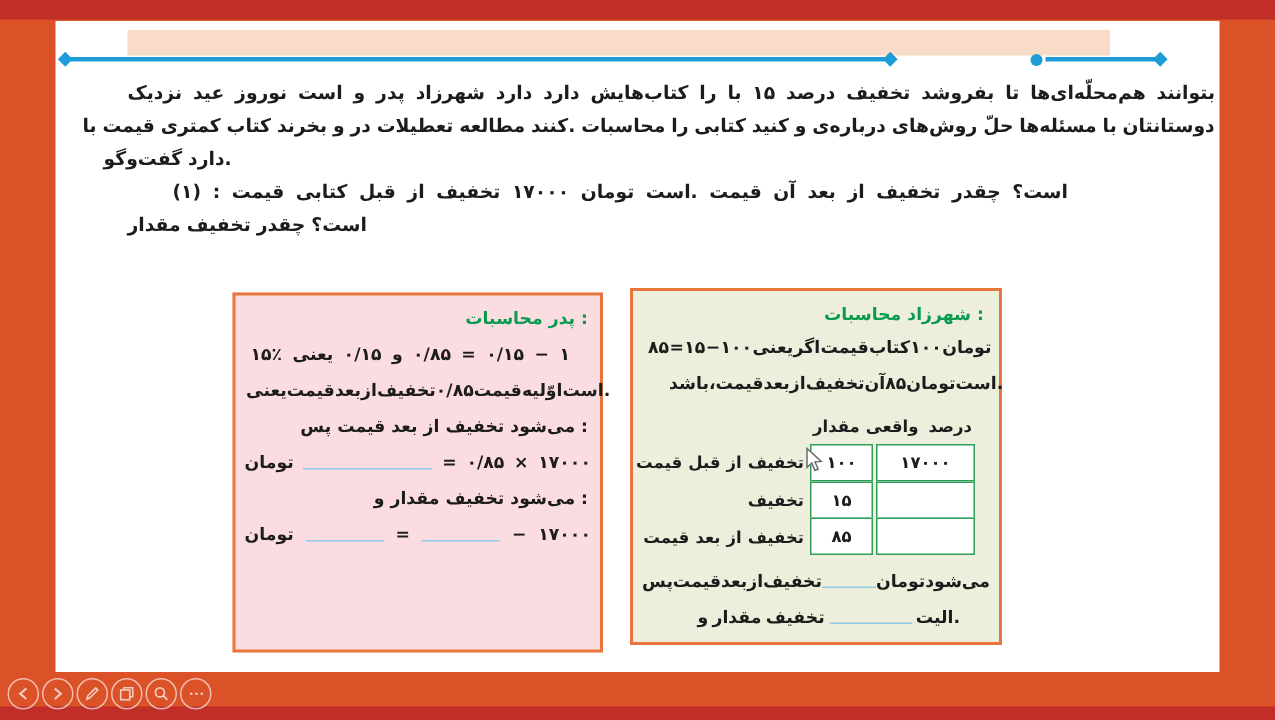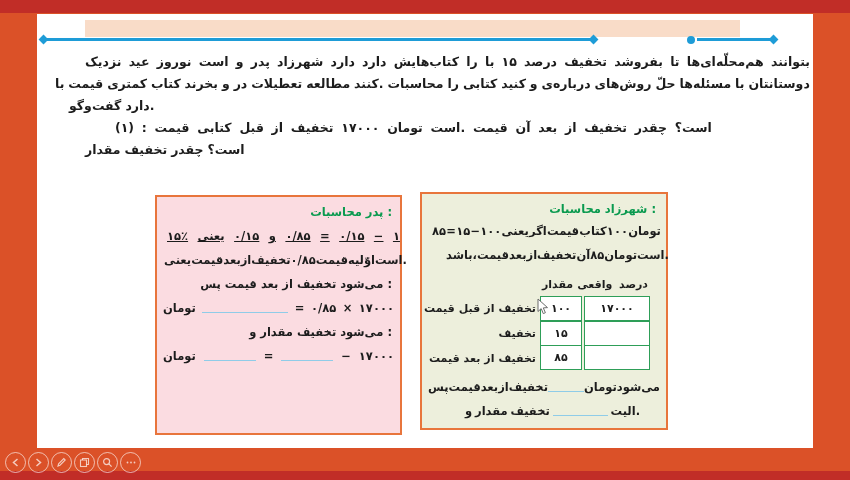--- a/index.html
+++ b/index.html
@@ -133,21 +133,21 @@
       <span class="tok">چقدر</span>
       <span class="tok">است؟</span>
     </div>
 
   <div class="calc-box" id="father-box">
     <div class="line endr box-title" style="left:8px;right:8px;top:8px;">
         <span class="tok">محاسبات</span>
         <span class="tok">پدر</span>
         <span class="tok">:</span>
       </div>
-    <div class="line just" style="left:10px;right:0;top:32px;text-decoration:underline;">
+    <div class="line just" style="left:10px;right:20px;top:32px;">
         <span class="tok">۱۵٪</span>
         <span class="tok">یعنی</span>
         <span class="tok">۰/۱۵</span>
         <span class="tok">و</span>
         <span class="tok">۰/۸۵</span>
         <span class="tok">=</span>
         <span class="tok">۰/۱۵</span>
         <span class="tok">−</span>
         <span class="tok">۱</span>
       </div>

